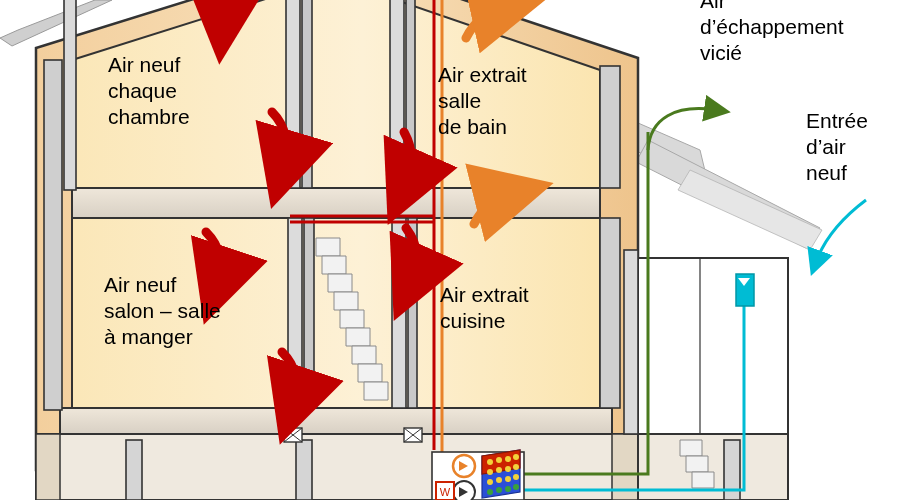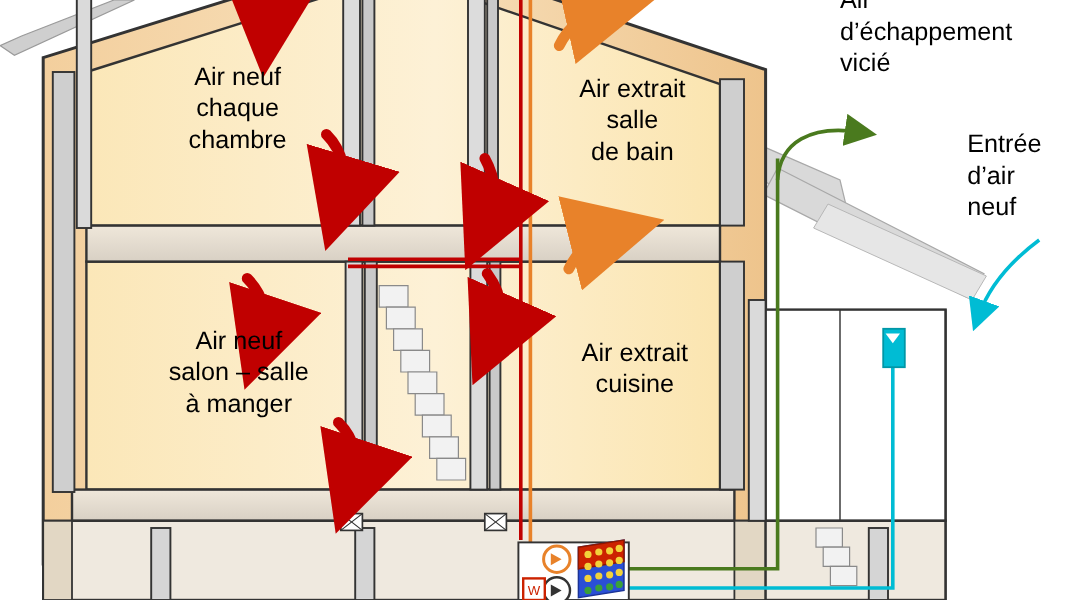--- a/index.html
+++ b/index.html
@@ -21,21 +21,20 @@
     top: 0;
     width: 900px;
     height: 500px;
   }
   .label {
     position: absolute;
     color: #000000;
     font-family: "Liberation Sans", sans-serif;
     font-size: 21px;
     line-height: 26px;
-    text-align: center;
     white-space: pre-line;
     pointer-events: none;
   }
   .label.lbl-left-top   { left: 108px; top: 52px;  width: 180px; }
   .label.lbl-left-bot   { left: 104px; top: 272px; width: 190px; }
   .label.lbl-mid-top    { left: 438px; top: 62px;  width: 178px; }
   .label.lbl-mid-bot    { left: 440px; top: 282px; width: 178px; }
   .label.lbl-exhaust    { left: 700px; top: -12px; width: 198px; text-align: left; }
   .label.lbl-intake     { left: 806px; top: 108px; width: 100px; text-align: left; }
 </style>

